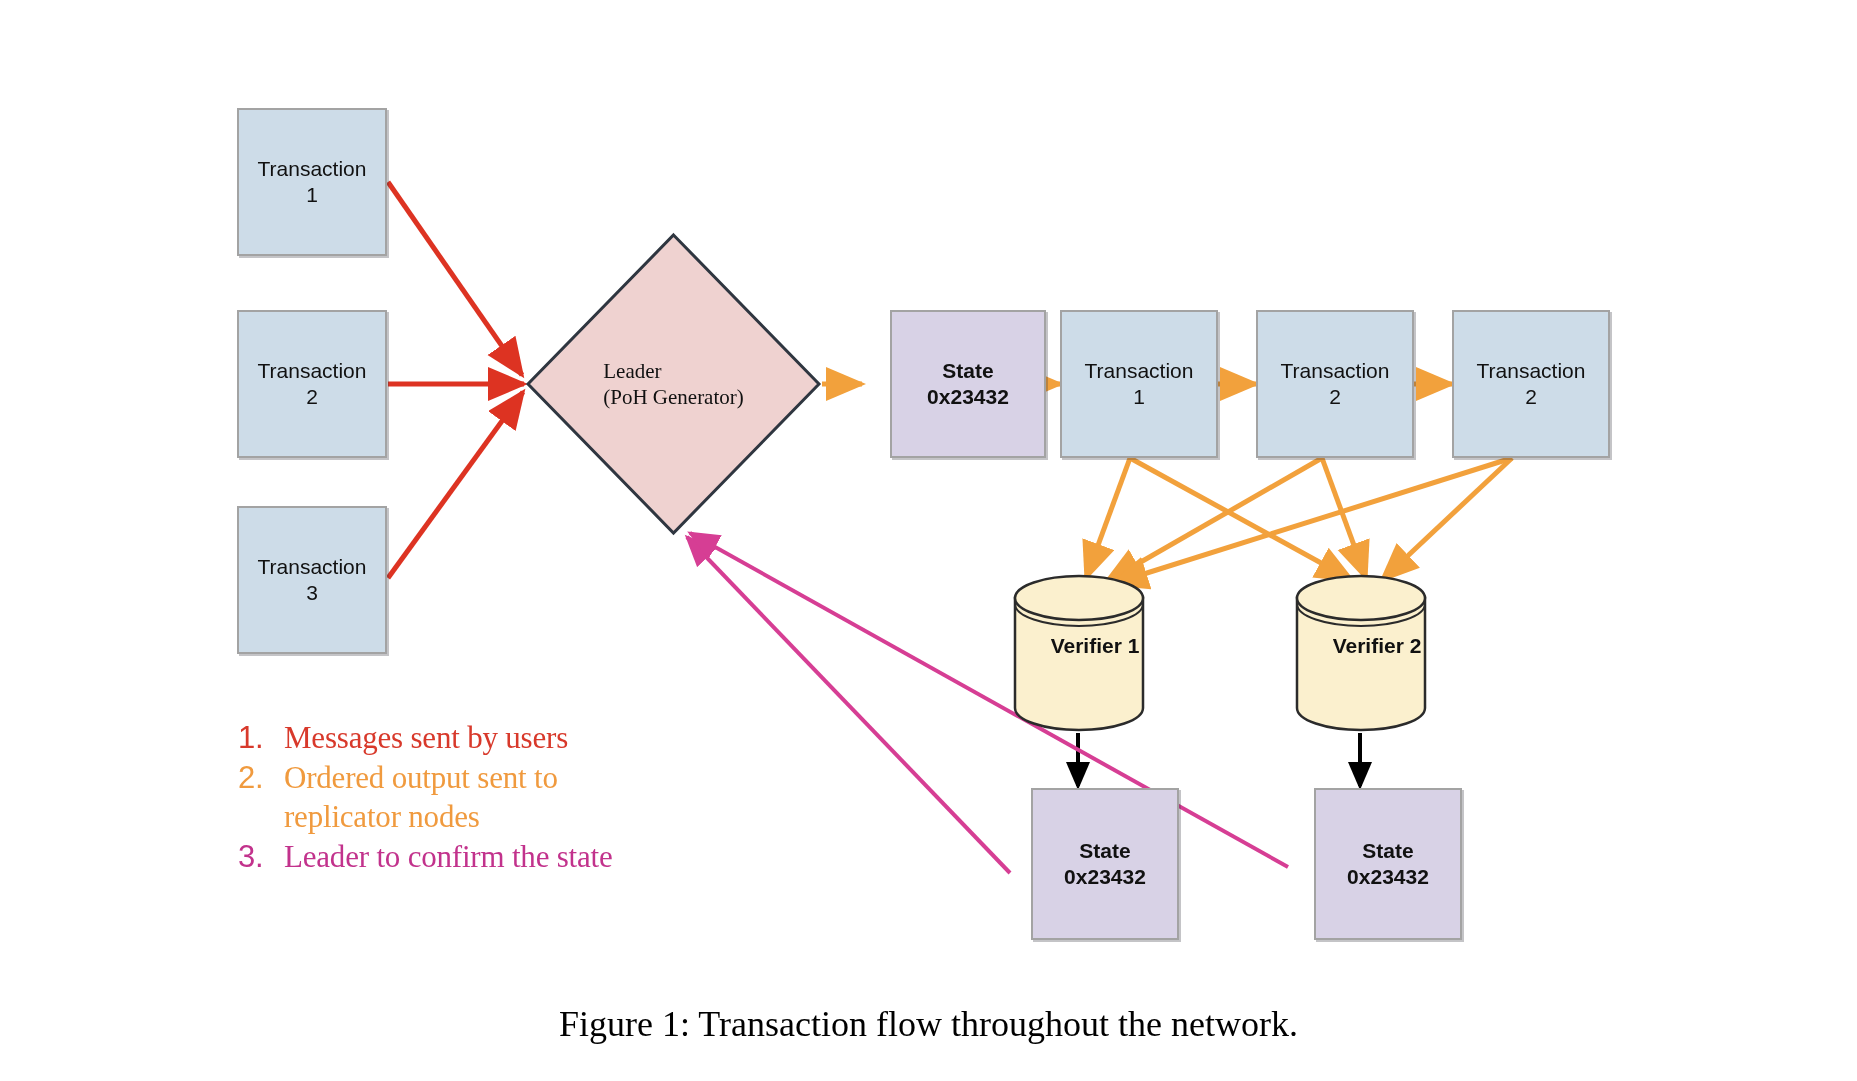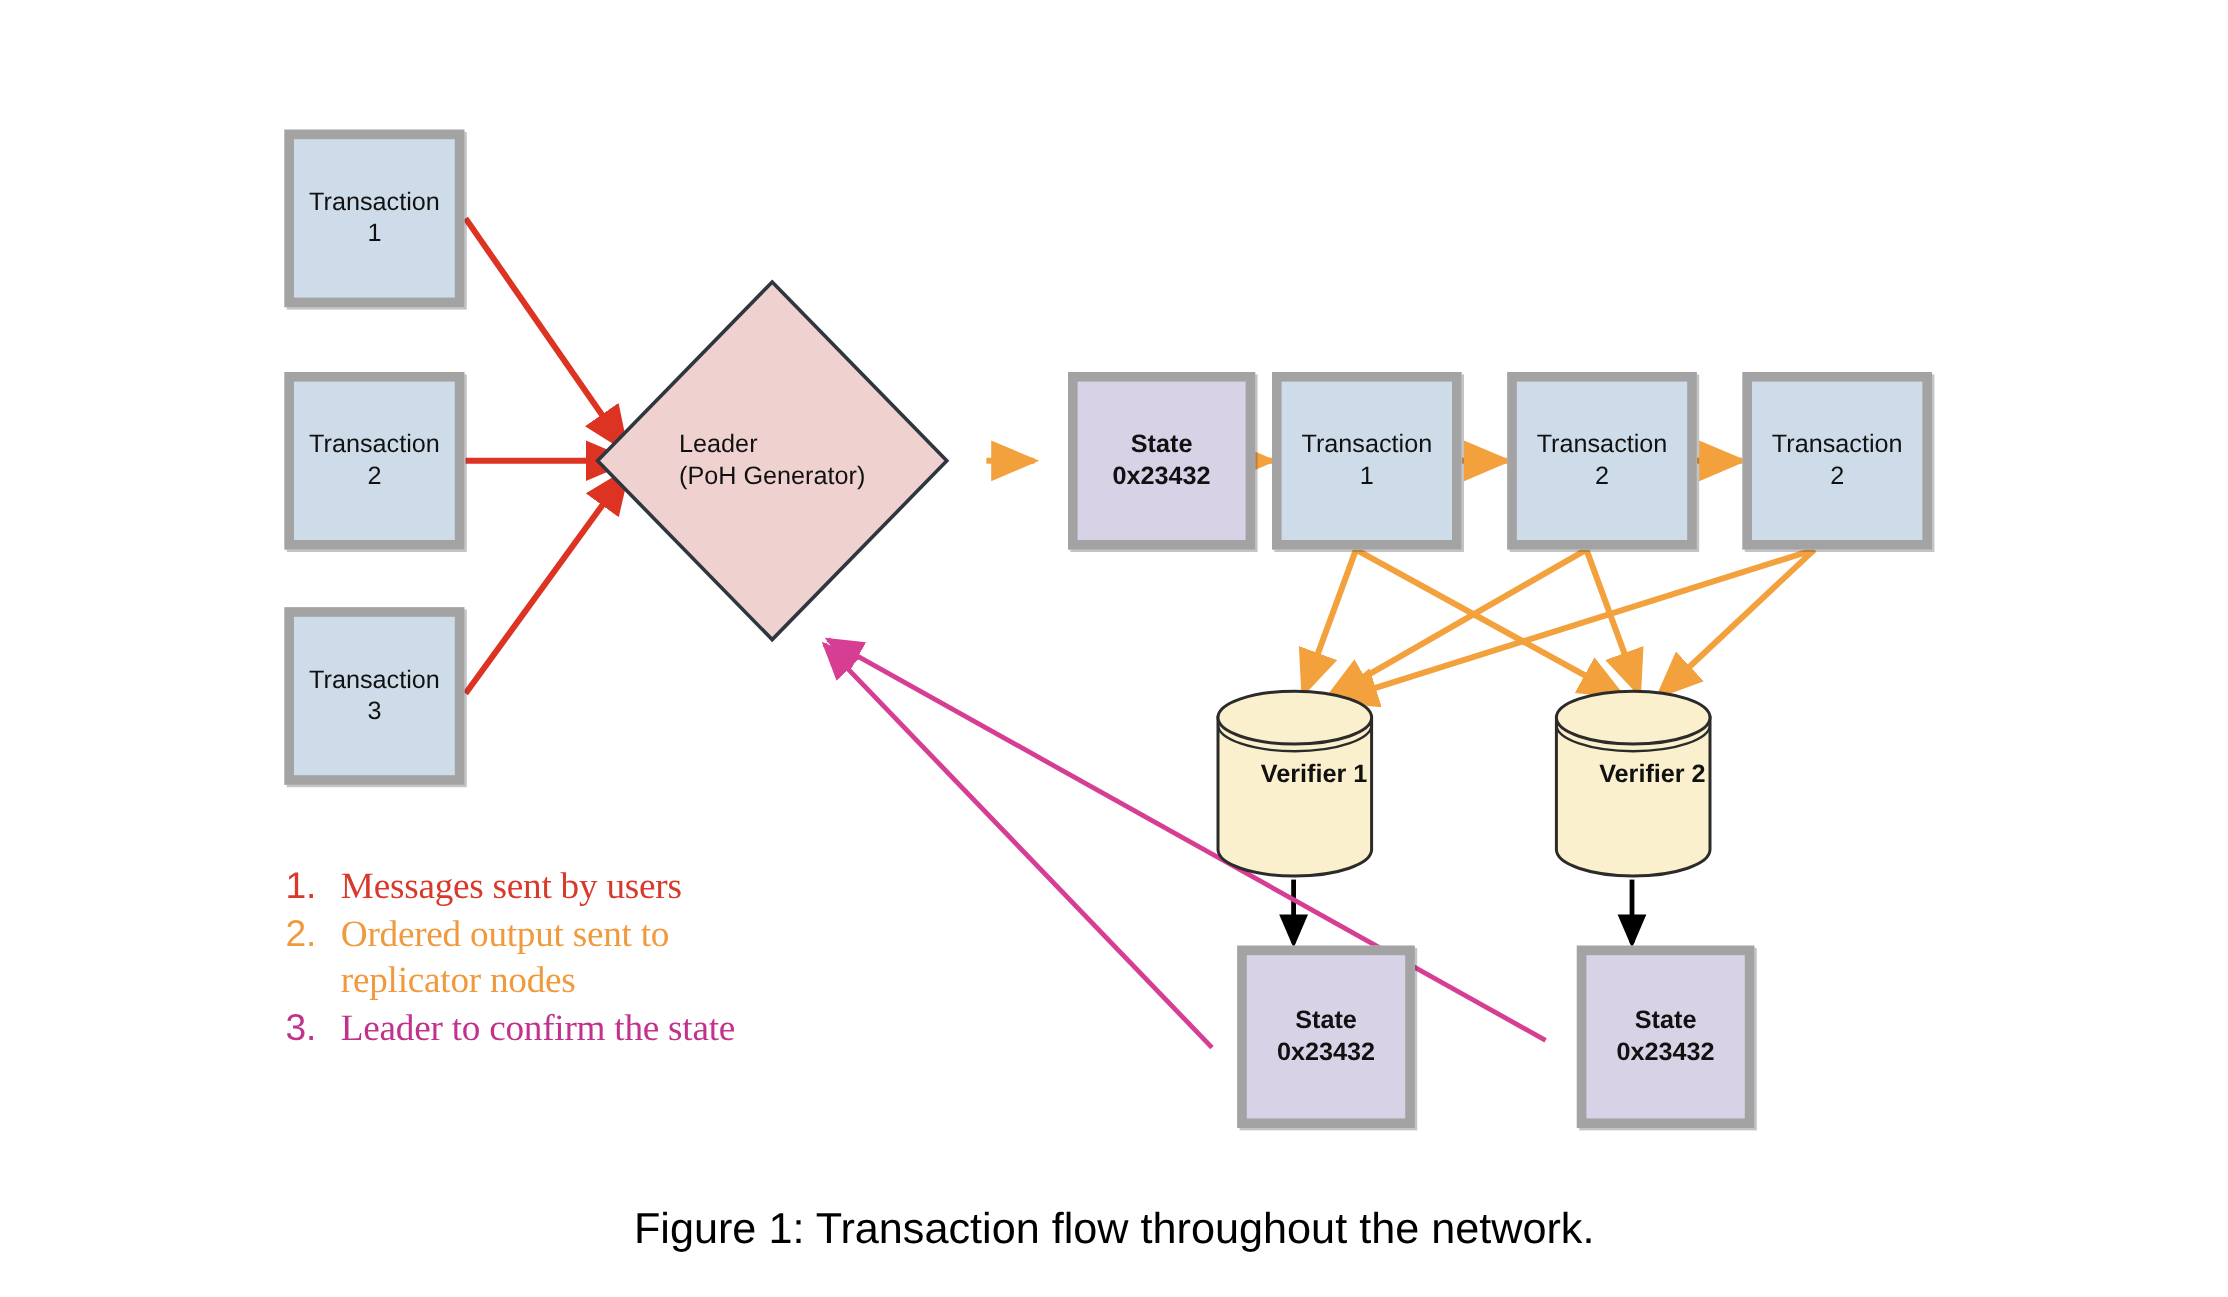--- a/index.html
+++ b/index.html
@@ -37,21 +37,21 @@
     position: absolute;
     box-sizing: border-box;
     display: flex;
     align-items: center;
     justify-content: center;
     text-align: center;
     line-height: 1.22;
     color: #111111;
   }
   .box {
-    border: 8px solid #a3a3a3;
+    border: 2px solid #a3a3a3;
     box-shadow: 2px 2px 0 rgba(60,60,70,0.30);
   }
   .box.blue   { background: #cddce8; }
   .box.purple { background: #d8d2e6; margin-left: 24px; }
 
   .box-label {
     white-space: pre-line;
     font-size: 21px;
   }
   .box.blue .box-label { font-weight: 400; }
@@ -116,21 +116,21 @@
     white-space: pre-line;
     font-family: Liberation Serif, serif;
   }
 
   .caption {
     position: absolute;
     left: 0;
     top: 1003px;
     width: 1857px;
     text-align: center;
-    font-family: Liberation Sans, sans-serif;
+    font-family: Liberation Serif, serif;
     font-size: 36px;
     color: #000000;
   }
 </style>
 </head>
 <body>
 
 <div id="figure">
 
   <div class="diagram-layer">
@@ -190,21 +190,21 @@
     </div>
     <div class="node box blue" style="left:237px; top:310px; width:150px; height:148px;">
       <span class="box-label">Transaction
 2</span>
     </div>
     <div class="node box blue" style="left:237px; top:506px; width:150px; height:148px;">
       <span class="box-label">Transaction
 3</span>
     </div>
 
-    <div class="diamond-wrap" style="left:495px; top:232px; width:297px; height:304px;">
+    <div class="diamond-wrap" style="left:525px; top:232px; width:297px; height:304px;font-family:Liberation Serif, serif;">
       <svg class="diamond-shape" viewBox="0 0 297 304" preserveAspectRatio="none">
         <polygon points="148.5,3 294,152 148.5,301 3,152" fill="#efd2d0" stroke="#2f3640" stroke-width="3"></polygon>
       </svg>
       <div class="diamond-text">Leader
 (PoH Generator)</div>
     </div>
 
     <div class="node box purple" style="left:866px; top:310px; width:156px; height:148px;">
       <span class="box-label">State
 0x23432</span>

